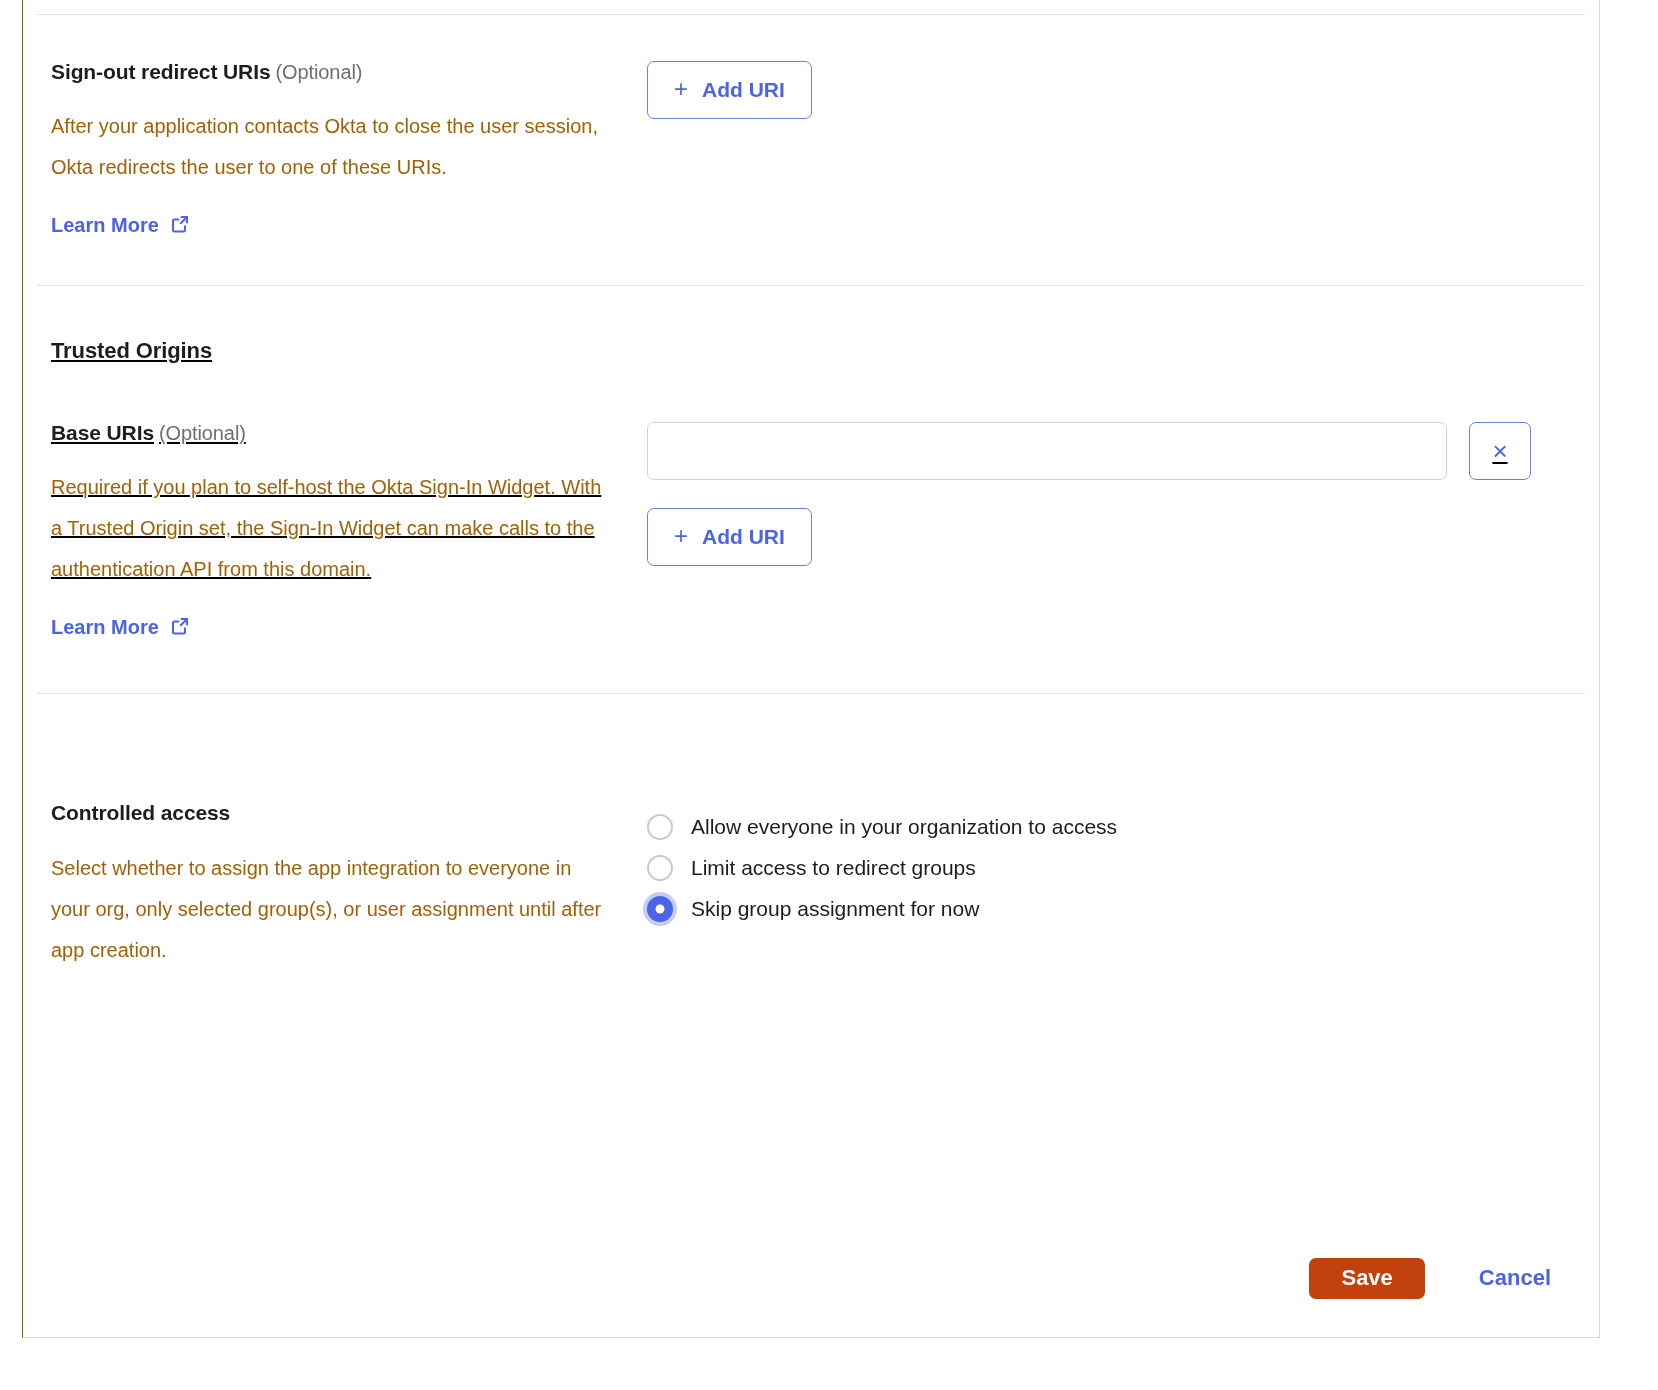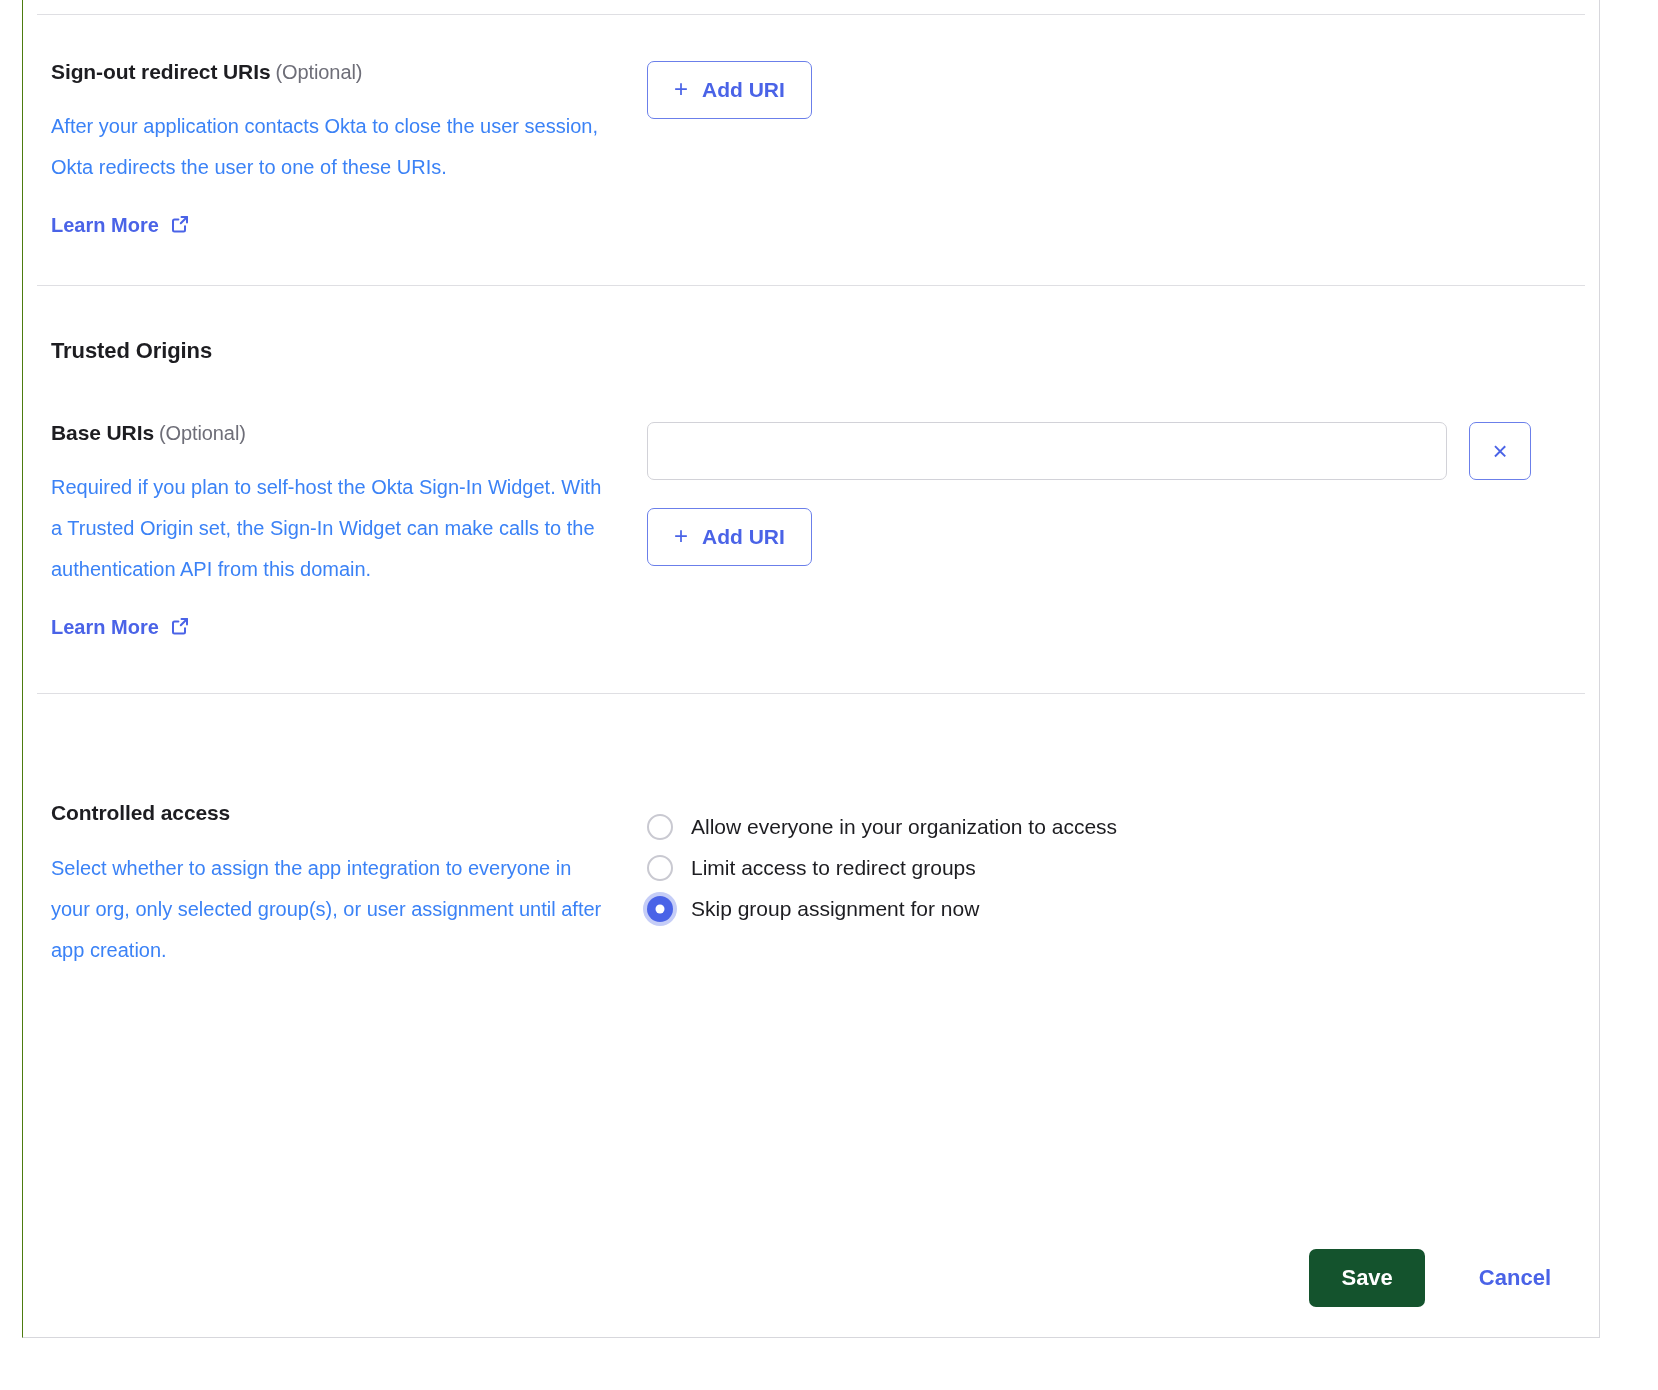--- a/index.html
+++ b/index.html
@@ -75,21 +75,21 @@
     font-weight: 400;
     color: #6e6e78;
     font-size: 20px;
     margin-left: 5px;
   }
 
   .field-desc {
     margin-top: 22px;
     font-size: 20px;
     line-height: 41px;
-    color: #3b82f6;
+    color: #a16207;
     max-width: 560px;
   }
 
   .section-title {
     font-size: 22px;
     font-weight: 700;
     color: #1d1d21;
     letter-spacing: -0.1px;
   }
 
@@ -222,23 +222,23 @@
     bottom: 0;
     height: 118px;
     display: flex;
     align-items: center;
     justify-content: flex-end;
     padding-right: 48px;
     gap: 42px;
   }
 
   .btn-save {
-    height: 58px;
+    height: 41px;
     padding: 0 32px;
-    background: #14532d;
+    background: #c2410c;
     border: none;
     border-radius: 7px;
     color: #ffffff;
     font-family: "Liberation Sans", sans-serif;
     font-size: 22px;
     font-weight: 700;
     cursor: pointer;
   }
 
   .btn-cancel {
@@ -248,21 +248,21 @@
     font-family: "Liberation Sans", sans-serif;
     font-size: 22px;
     font-weight: 700;
     cursor: pointer;
     padding: 0;
     margin-left: 12px;
   }
 
   
   .sec-signout { padding-top: 44px; padding-bottom: 46px; }
-  .sec-trusted { padding-top: 52px; padding-bottom: 52px; }
+  .sec-trusted { padding-top: 52px; padding-bottom: 52px; text-decoration: underline; }
   .sec-assign  { padding-top: 50px; }
   .sub-gap { margin-top: 56px; }
 </style>
 </head>
 <body>
 
 <div class="page">
   <div class="card">
 
     <div class="divider top-divider"></div>

